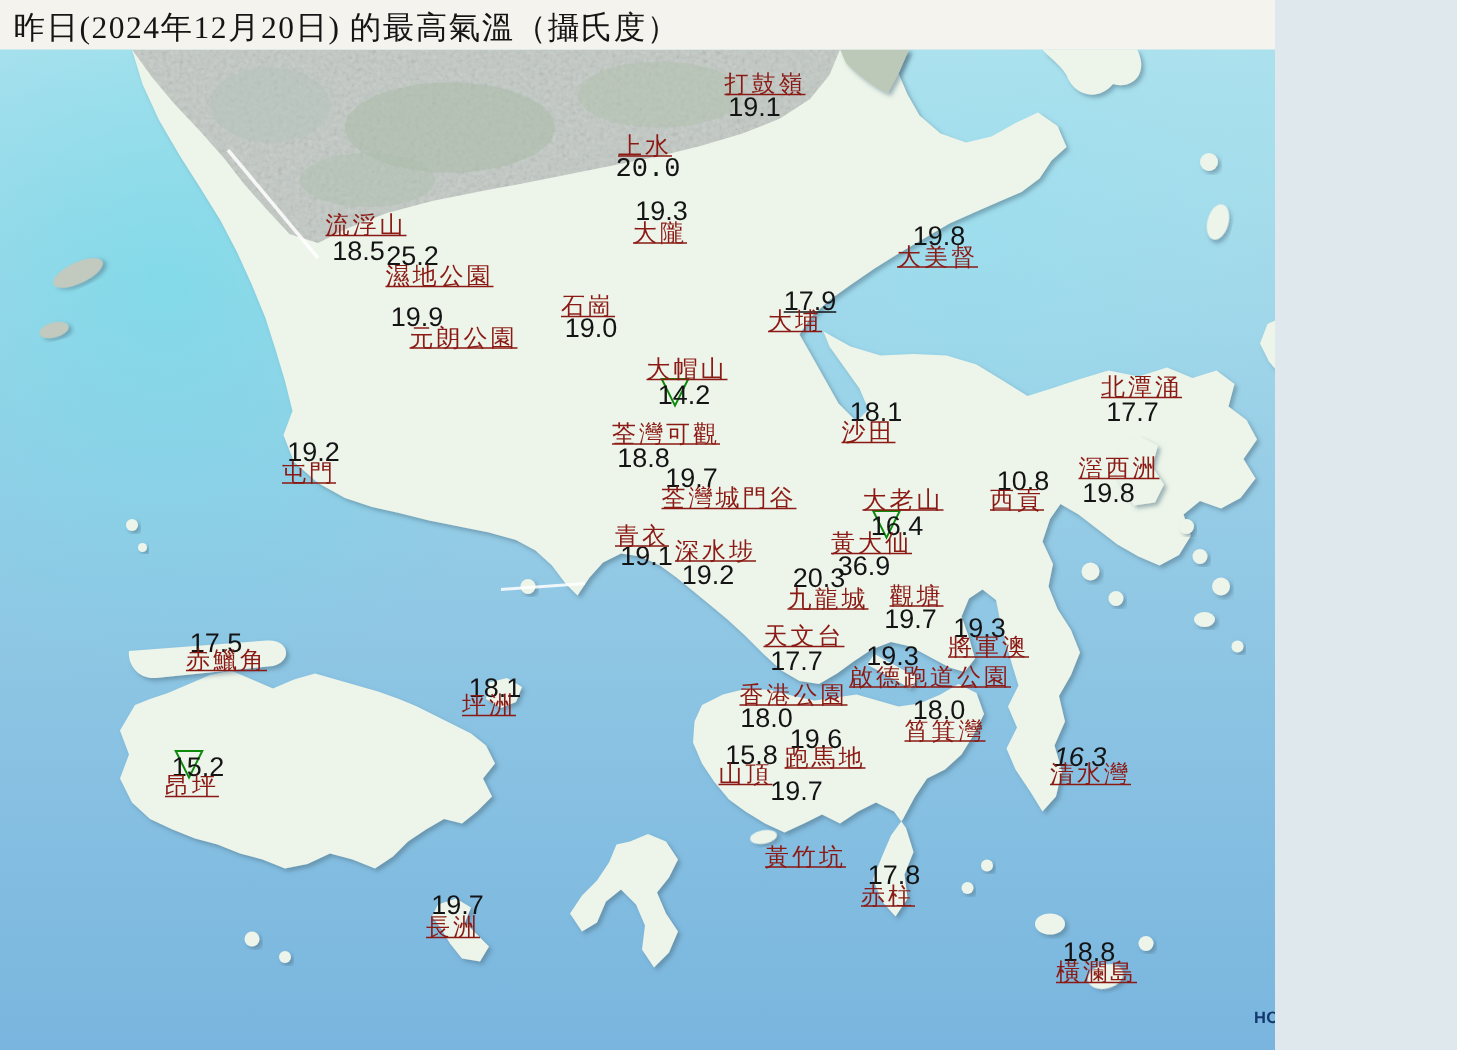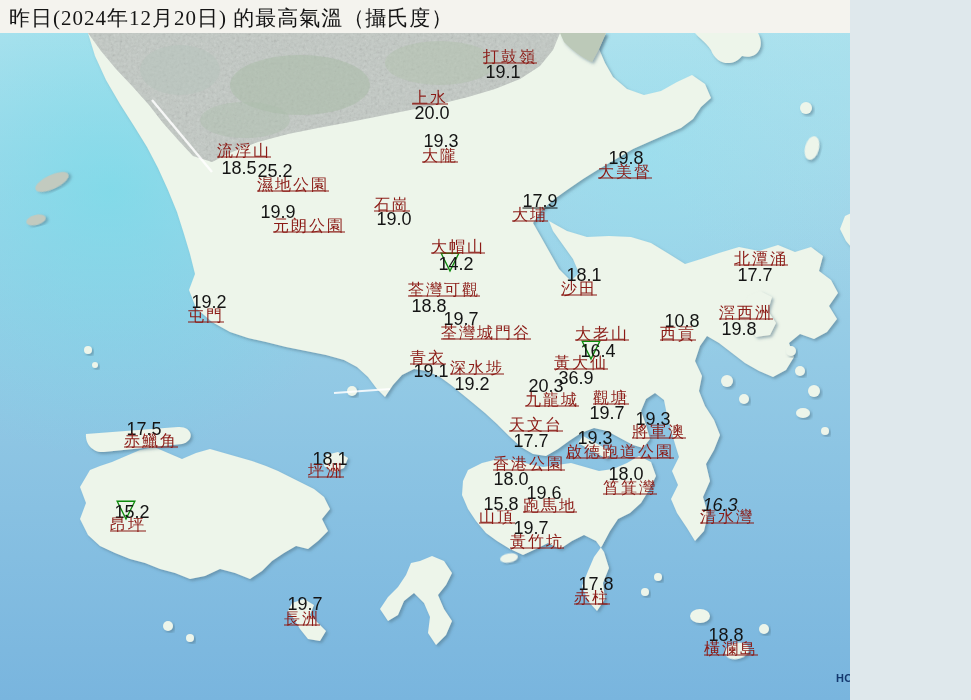--- a/index.html
+++ b/index.html
@@ -127,21 +127,21 @@
     <path class="bridge" d="M334,393 L390,389" style="stroke-width:2"></path>
 
     <rect x="0" y="0" width="971" height="33" fill="#f4f3ee"></rect>
   </svg>
 
   <div id="title">昨日(2024年12月20日) 的最高氣溫（攝氏度）</div>
 
   <div id="stations-layer">
       <div class="station-value" style="left: 503px; top: 72px;">19.1</div>
       <div class="station-name" style="left: 510px; top: 57px;">打鼓嶺</div>
-      <div class="station-value" style="left: 432px; top: 113px;">20.0</div>
+      <div class="station-value" style="left: 432px; top: 113px; font-family: Liberation Mono, monospace;">20.0</div>
       <div class="station-name" style="left: 430px; top: 98px;">上水</div>
       <div class="station-value" style="left: 441px; top: 141px;">19.3</div>
       <div class="station-name" style="left: 440px; top: 156px;">大隴</div>
       <div class="station-value" style="left: 626px; top: 158px;">19.8</div>
       <div class="station-name" style="left: 625px; top: 172px;">大美督</div>
       <div class="station-value" style="left: 239px; top: 168px;">18.5</div>
       <div class="station-name" style="left: 244px; top: 151px;">流浮山</div>
       <div class="station-value" style="left: 275px; top: 171px;">25.2</div>
       <div class="station-name" style="left: 293px; top: 185px;">濕地公園</div>
       <div class="station-value" style="left: 278px; top: 212px;">19.9</div>
@@ -186,21 +186,21 @@
       <div class="station-name" style="left: 620px; top: 452px;">啟德跑道公園</div>
       <div class="station-value" style="left: 511px; top: 479px;">18.0</div>
       <div class="station-name" style="left: 529px; top: 464px;">香港公園</div>
       <div class="station-value" style="left: 626px; top: 474px;">18.0</div>
       <div class="station-name" style="left: 630px; top: 488px;">筲箕灣</div>
       <div class="station-value" style="left: 544px; top: 493px;">19.6</div>
       <div class="station-name" style="left: 550px; top: 506px;">跑馬地</div>
       <div class="station-value" style="left: 501px; top: 504px;">15.8</div>
       <div class="station-name" style="left: 497px; top: 517px;">山頂</div>
       <div class="station-value" style="left: 531px; top: 528px;">19.7</div>
-      <div class="station-name" style="left: 537px; top: 542px;">黃竹坑</div>
+      <div class="station-name" style="left: 537px; top: 572px;">黃竹坑</div>
       <div class="station-value" style="left: 596px; top: 584px;">17.8</div>
       <div class="station-name" style="left: 592px; top: 598px;">赤柱</div>
       <div class="station-value" style="left: 144px; top: 429px;">17.5</div>
       <div class="station-name" style="left: 151px; top: 441px;">赤鱲角</div>
       <div class="station-value" style="left: 330px; top: 459px;">18.1</div>
       <div class="station-name" style="left: 326px; top: 471px;">坪洲</div>
       <div class="marker" style="left: 126px; top: 509px;">▽</div>
       <div class="station-value" style="left: 132px; top: 512px;">15.2</div>
       <div class="station-name" style="left: 128px; top: 525px;">昂坪</div>
       <div class="station-value" style="left: 305px; top: 604px;">19.7</div>

